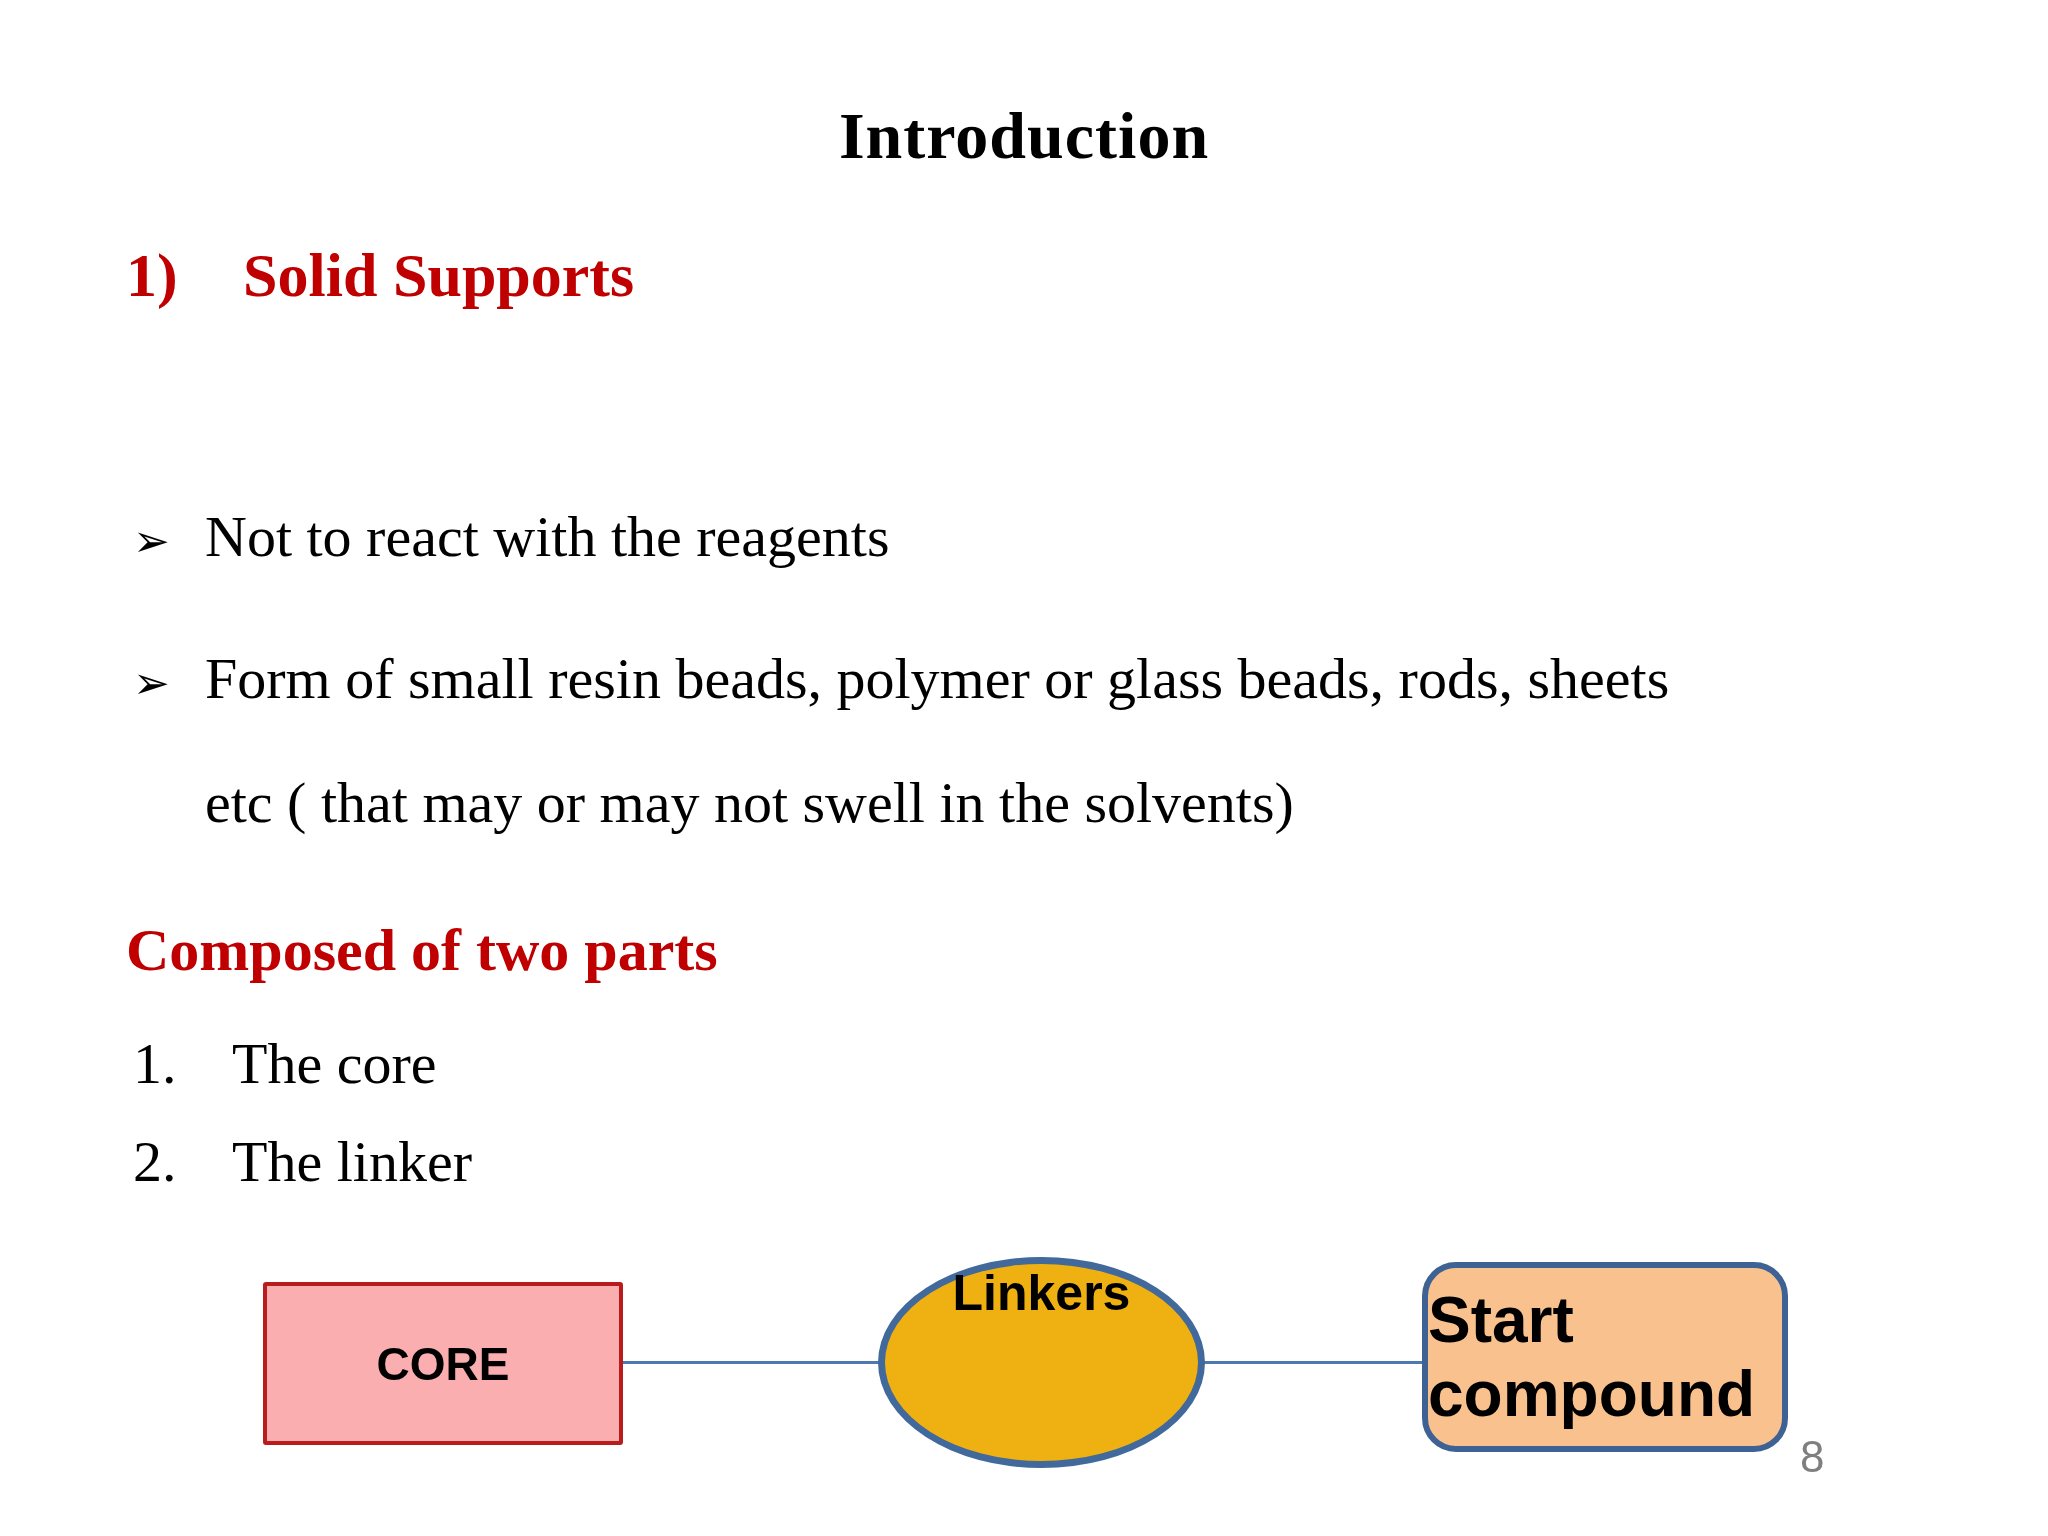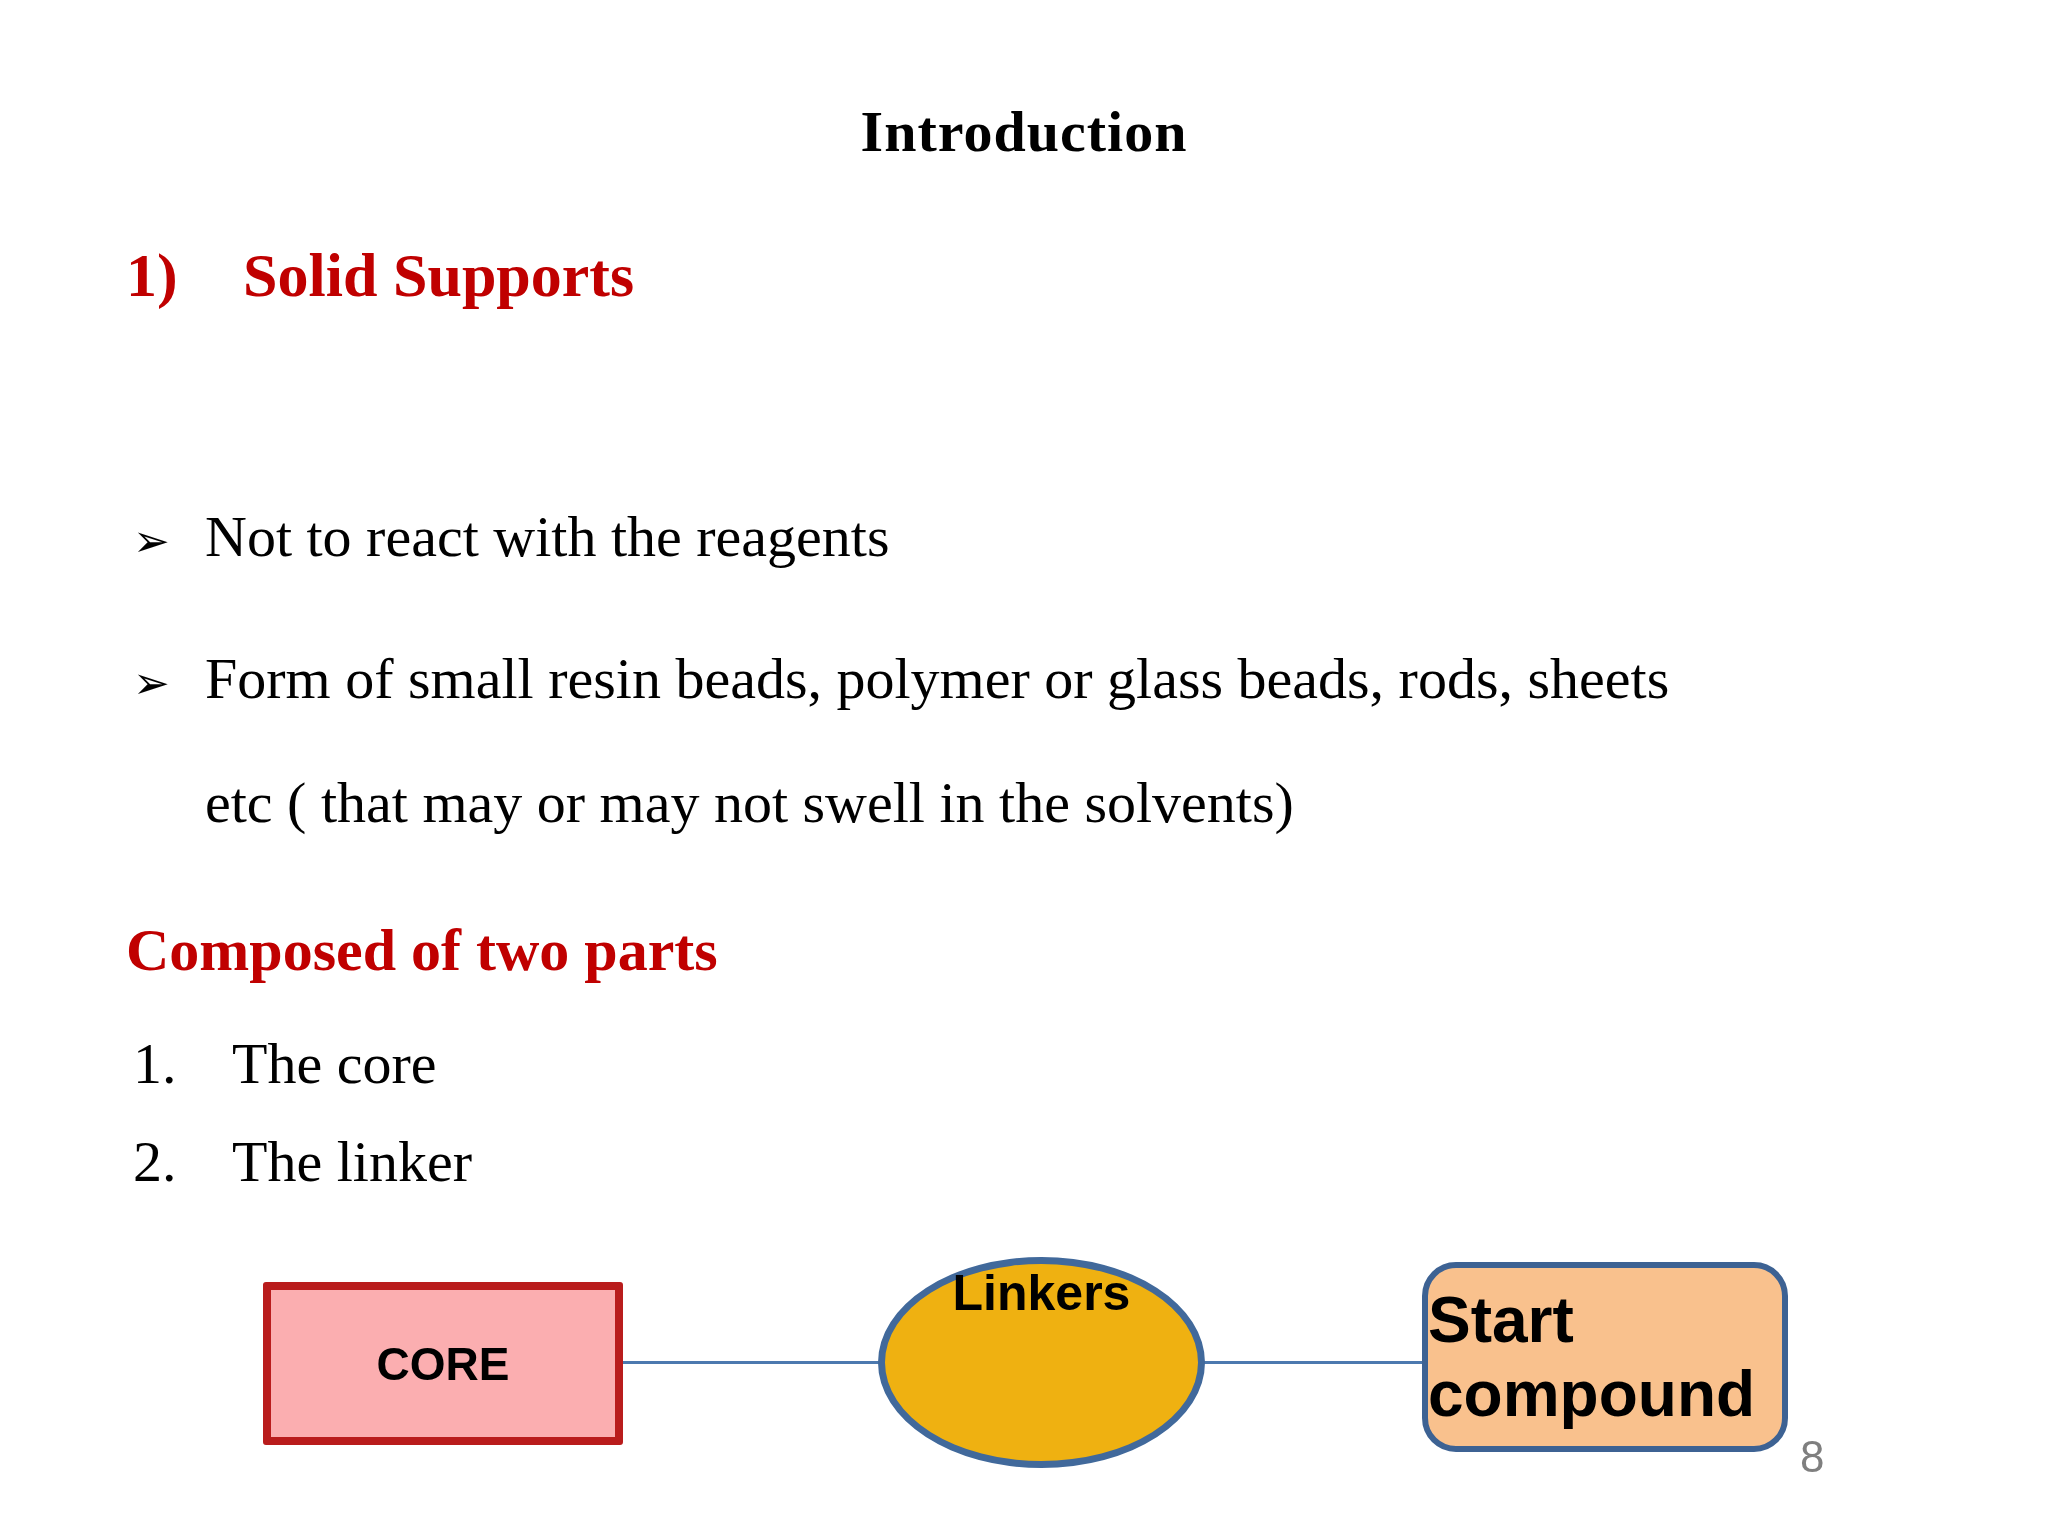--- a/index.html
+++ b/index.html
@@ -16,21 +16,21 @@
     font-family: "Liberation Serif", "DejaVu Serif", serif;
     color: #000000;
   }
   .title {
     position: absolute;
     left: 0;
     right: 0;
     top: 98px;
     margin: 0;
     text-align: center;
-    font-size: 58px;
+    font-size: 66px;
     font-weight: bold;
     letter-spacing: 1px;
     color: #000000;
   }
   .heading-red {
     position: absolute;
     font-size: 62px;
     font-weight: bold;
     color: #C00000;
     white-space: nowrap;
@@ -87,21 +87,21 @@
     font-weight: bold;
     color: #000000;
   }
   .core-box {
     position: absolute;
     left: 263px;
     top: 1282px;
     width: 360px;
     height: 163px;
     background: #FBAEB0;
-    border: 8px solid #b91c1c;
+    border: 4px solid #b91c1c;
     border-radius: 3px;
     display: flex;
     align-items: center;
     justify-content: center;
     box-sizing: border-box;
     font-size: 46px;
   }
   .linkers-ellipse {
     position: absolute;
     left: 878px;

